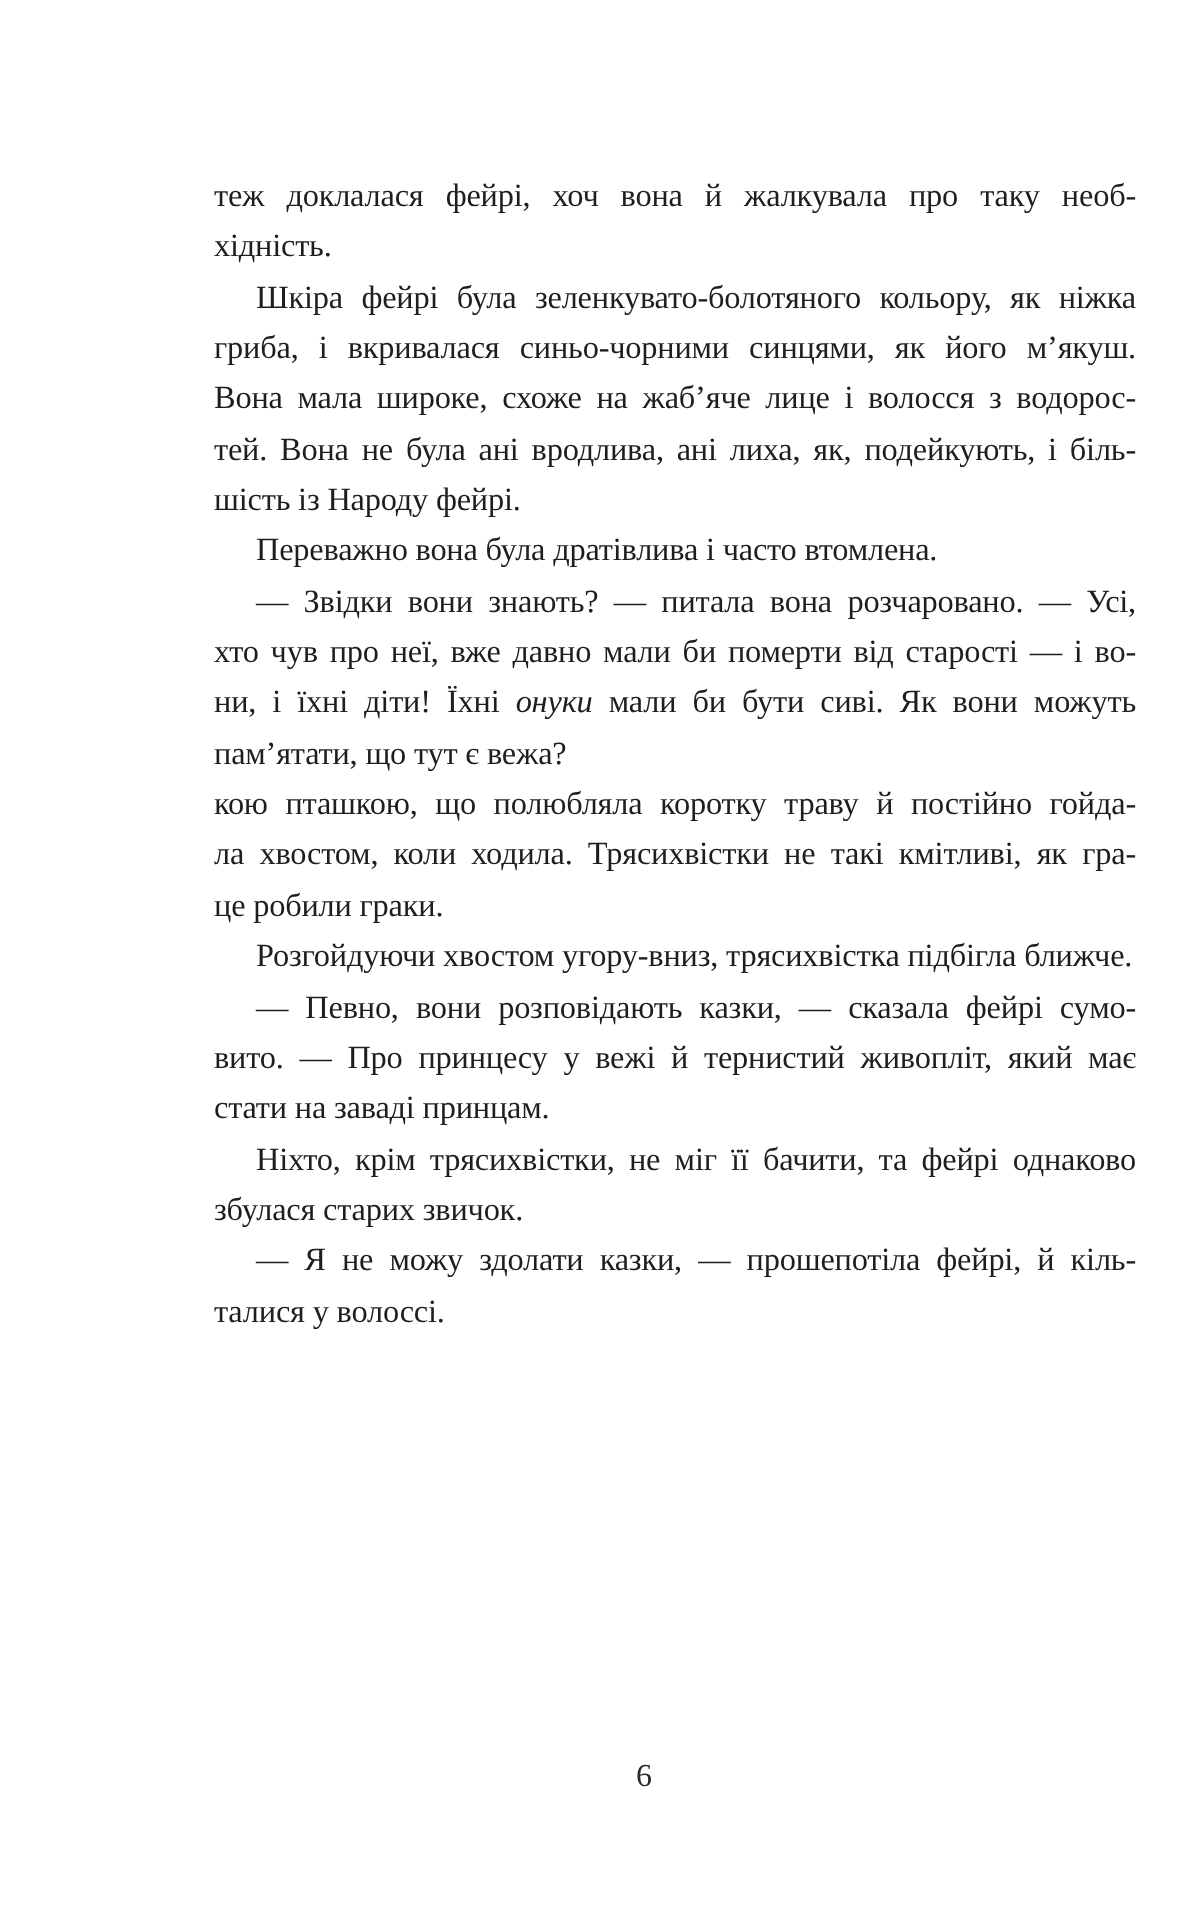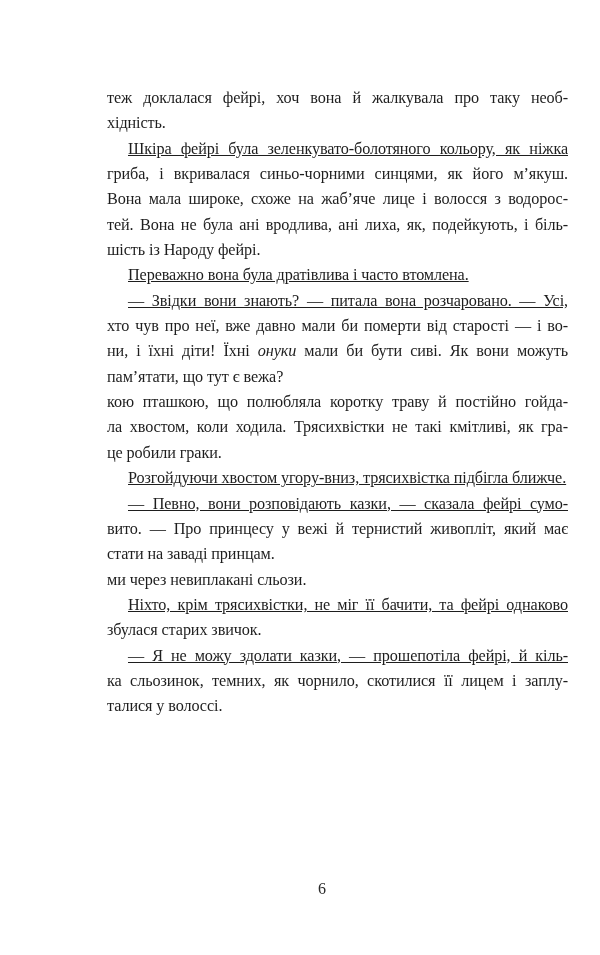--- a/index.html
+++ b/index.html
@@ -35,21 +35,20 @@
     text-align: justify;
     text-align-last: justify;
     overflow: hidden;
     white-space: normal;
   }
   .line.last {
     text-align-last: left;
   }
   .line.indent {
     text-indent: 21px;
-    text-decoration: underline;
   }
   .line em {
   }
   .page-footer {
     position: absolute;
     left: 0;
     top: 880px;
     width: 100%;
     text-align: center;
   }
@@ -91,28 +90,26 @@
       </div>
       <div class="para">
         <div class="line last indent">Розгойдуючи хвостом угору-вниз, трясихвістка підбігла ближче.</div>
       </div>
       <div class="para">
         <div class="line indent">— Певно, вони розповідають казки, — сказала фейрі сумо-</div>
         <div class="line">вито. — Про принцесу у вежі й тернистий живопліт, який має</div>
         <div class="line last">стати на заваді принцам.</div>
       </div>
       <div class="para">
-        <div class="line last">ми через невиплакані сльози.</div>
       </div>
       <div class="para">
         <div class="line indent">Ніхто, крім трясихвістки, не міг її бачити, та фейрі однаково</div>
         <div class="line last">збулася старих звичок.</div>
       </div>
       <div class="para">
         <div class="line indent">— Я не можу здолати казки, — прошепотіла фейрі, й кіль-</div>
-        <div class="line">ка сльозинок, темних, як чорнило, скотилися її лицем і заплу-</div>
         <div class="line last">талися у волоссі.</div>
       </div>
     </main>
   <footer class="page-footer">
     <span class="page-number">6</span>
   </footer>
 </div>
 
 </body></html>

